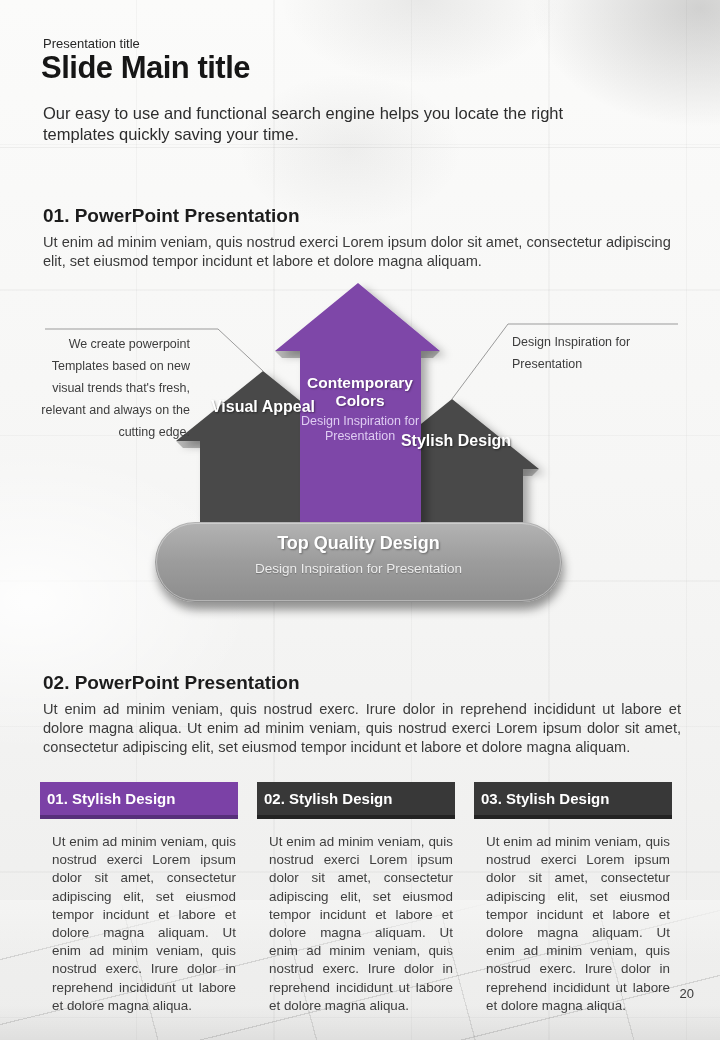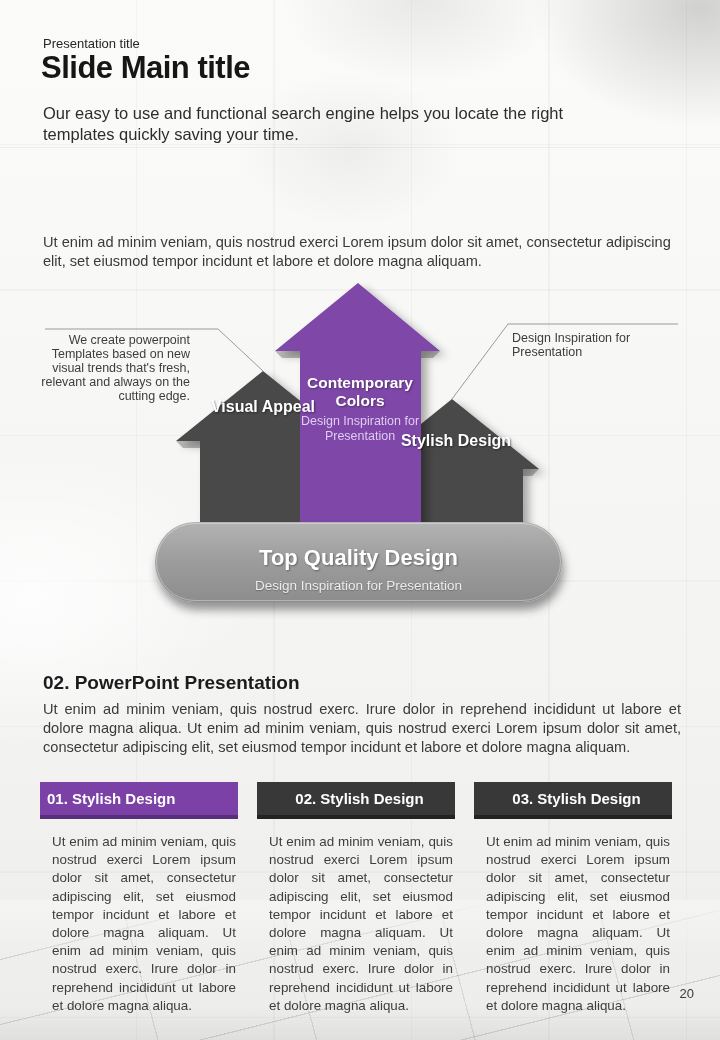--- a/index.html
+++ b/index.html
@@ -36,45 +36,46 @@
   .sec-body{width:638px; font-size:14.6px; line-height:18.8px; color:#3a3a3a;}
   .just{text-align:justify;}
   
   .arrow-label{font-weight:bold; color:#fff; text-align:center; text-shadow:1px 1px 2px rgba(0,0,0,0.45);}
   .center-label{left:296px; top:328px; width:128px;}
   .center-label .t{font-size:15.5px; line-height:17.5px; font-weight:bold; color:#fff; text-shadow:1px 1px 2px rgba(0,0,0,0.35); text-align:center;margin-top:46px;}
   .center-label .s{margin-top:5px; font-size:12.5px; line-height:15px; color:#dfcdf2; text-align:center; text-shadow:none; font-weight:normal;}
   .visual-label{left:200px; top:398px; width:126px; font-size:16px; line-height:18.5px;}
   .stylish-label{left:389px; top:432px; width:134px; font-size:16px; line-height:18.5px;}
   .capsule-label{left:155px; top:533px; width:407px; text-align:center;}
-  .capsule-label .t{font-size:22px; font-weight:bold; color:#fff; text-shadow:1px 1px 2px rgba(0,0,0,0.35);margin-top:12px;}
+  .capsule-label .t{font-size:18px; font-weight:bold; color:#fff; text-shadow:1px 1px 2px rgba(0,0,0,0.35);}
   .capsule-label .s{margin-top:7px; font-size:13.5px; color:#ececec; text-shadow:0 1px 1px rgba(0,0,0,0.25);}
-  .callout{font-size:12.5px; line-height:14px; color:#3d3d3d;}
+  .callout{font-size:12.5px; line-height:22px; color:#3d3d3d;}
   .callout-left{left:28px; top:333px; width:162px; text-align:right;}
   .callout-right{left:512px; top:331px; width:155px; text-align:left;}
   
   .cols{left:40px; top:782px; width:632px; display:flex; gap:19px;}
   .col{flex:1;}
   .col-header{height:33px; line-height:33px; padding-left:7px; font-size:15px; font-weight:bold; color:#fff;}
   .accent-purple{background:#7b41a6; border-bottom:4px solid #572f7b;}
-  .accent-dark{background:#383838; border-bottom:4px solid #232323;text-align:center;}
+  .accent-dark{background:#383838; border-bottom:4px solid #232323;}
   .col-body{padding:14px 2px 0 12px; font-size:13.4px; line-height:18.2px; color:#3e3e3e; text-align:justify;}
   .page-num{right:26px; top:986px; font-size:13px; color:#3a3a3a;}
 </style>
 </head>
 <body>
 
 <div id="page">
   <div class="floor"></div>
   <div class="crease"></div>
 
   <div class="abs kicker">Presentation title</div>
   <div class="abs subtitle">Our easy to use and functional search engine helps you locate the right templates quickly saving your time.</div>
   <div class="abs main-title">Slide Main title</div>
 
+  <div class="abs sec-head" style="left:43px; top:205px;">01. PowerPoint Presentation</div>
   <div class="abs sec-body" style="left:43px; top:233px;">Ut enim ad minim veniam, quis nostrud exerci  Lorem ipsum dolor sit amet, consectetur adipiscing elit, set eiusmod tempor incidunt et labore et dolore magna aliquam.</div>
 
   <svg class="abs" style="left:0; top:270px;" width="720" height="370" viewBox="0 0 720 370">
     <defs>
       <filter id="dropA" x="-20%" y="-20%" width="150%" height="150%">
         <feDropShadow dx="6" dy="5" stdDeviation="4" flood-color="#000000" flood-opacity="0.32"></feDropShadow>
       </filter>
       <filter id="dropC" x="-20%" y="-20%" width="150%" height="160%">
         <feDropShadow dx="2" dy="8" stdDeviation="5" flood-color="#000000" flood-opacity="0.40"></feDropShadow>
       </filter>

